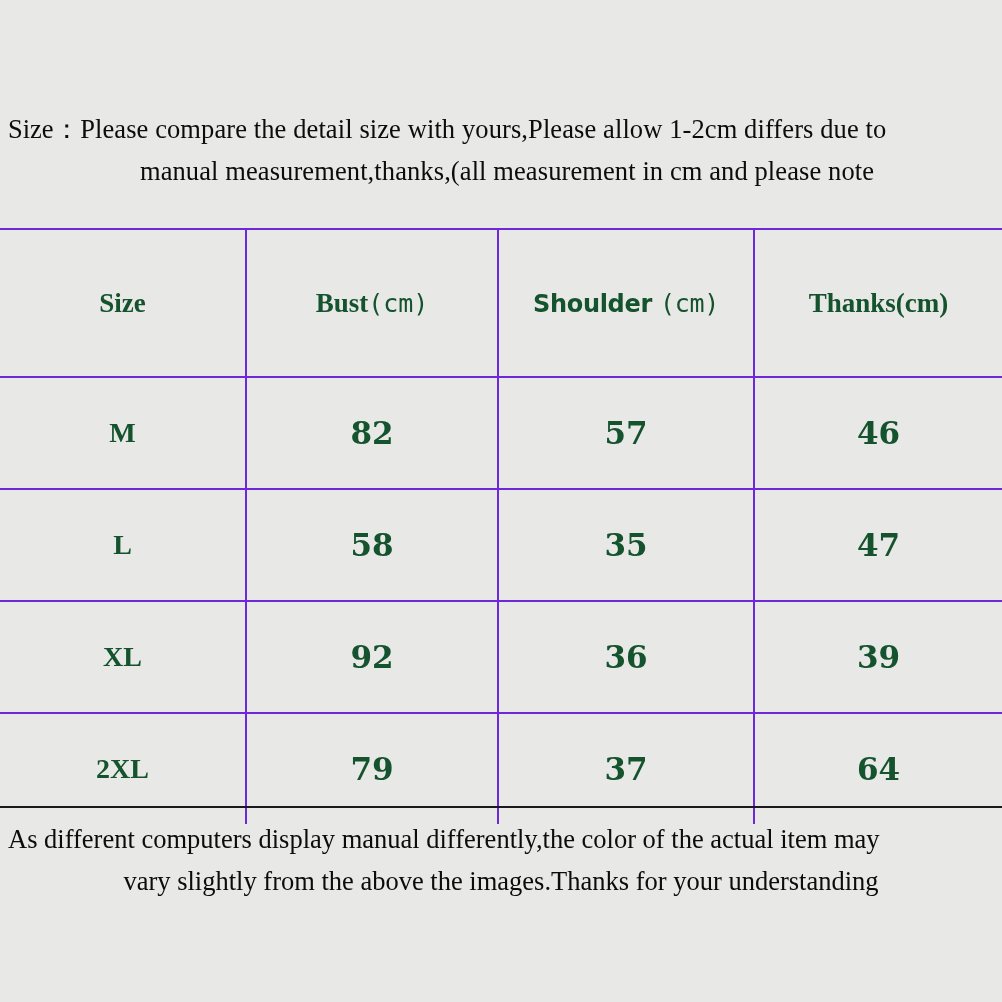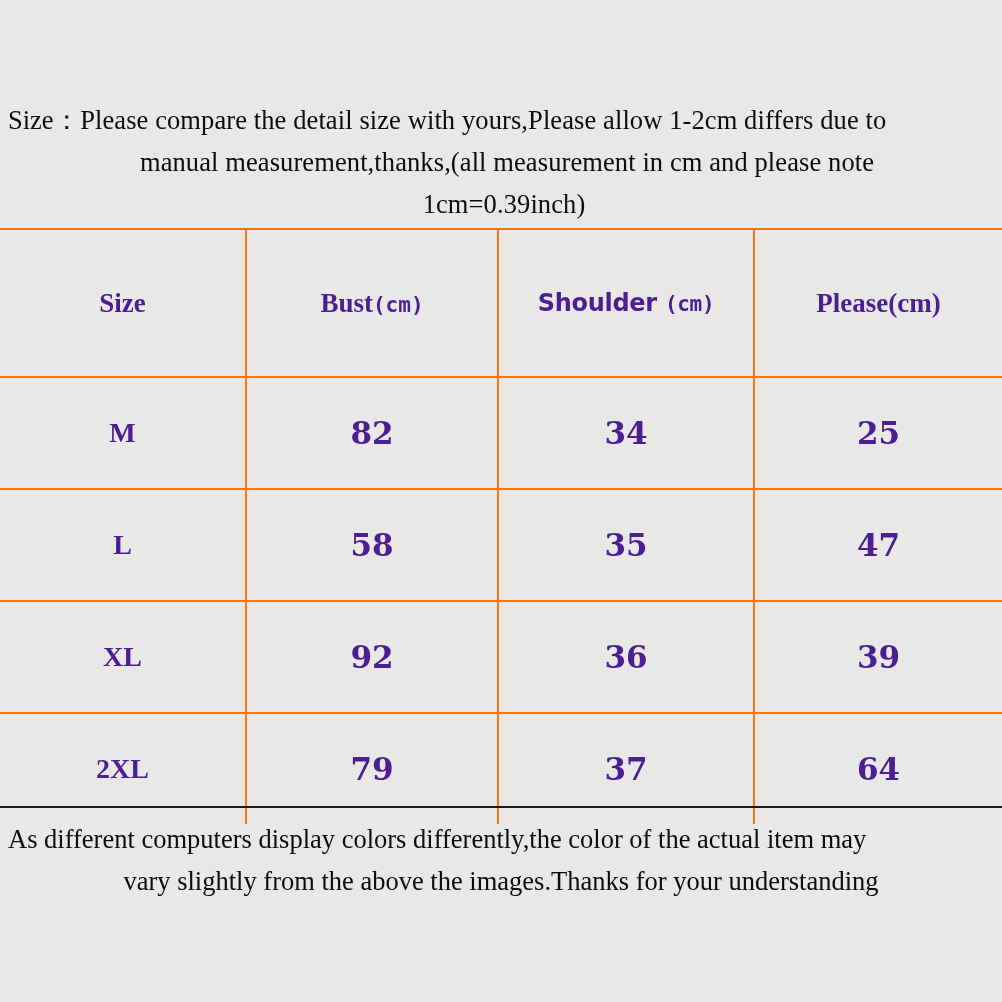--- a/index.html
+++ b/index.html
@@ -16,21 +16,21 @@
   }
   .page {
     position: relative;
     width: 1002px;
     height: 1002px;
     box-sizing: border-box;
     background: #e8e8e6;
   }
   .intro {
     position: absolute;
-    top: 99px;
+    top: 108px;
     left: 0;
     width: 1002px;
     text-align: center;
     font-size: 26.5px;
     line-height: 42px;
     letter-spacing: 0.1px;
   }
   .intro .line1 {
     text-align: left;
     padding-left: 8px;
@@ -49,35 +49,35 @@
   table.size-table {
     position: absolute;
     top: 228px;
     left: 0px;
     width: 1002px;
     border-collapse: collapse;
     table-layout: fixed;
   }
   table.size-table td,
   table.size-table th {
-    border: 2px solid #f97316;
+    border: 2px solid #6d28d9;
     text-align: center;
     vertical-align: middle;
     font-weight: bold;
-    color: #4c1d95;
+    color: #14532d;
   }
   table.size-table th {
     height: 144px;
     font-size: 27px;
     font-family: "Liberation Serif", serif;
   }
   table.size-table th .unit {
-    font-size: 21px;
+    font-size: 25px;
     font-family: "DejaVu Sans Mono", monospace;
-    font-weight: bold;
+    font-weight: normal;
   }
   table.size-table th.shoulder-head {
     font-family: "DejaVu Sans", sans-serif;
     font-size: 24px;
     letter-spacing: -0.3px;
   }
   table.size-table td {
     height: 108px;
     font-size: 27px;
   }
@@ -126,44 +126,43 @@
   }
 </style>
 </head>
 <body>
 
 <div class="page">
 
   <div class="intro">
     <div class="line1"><span class="size-label">Size：</span><span>Please compare the detail size with yours,Please allow 1-2cm differs due to</span></div>
     <div class="line2">manual measurement,thanks,(all measurement in cm and please note</div>
-    <div class="line3">1cm=0.39inch)</div>
   </div>
 
   <table class="size-table">
     <colgroup>
       <col class="c1">
         <col class="c2">
         <col class="c3">
         <col class="c4">
     </colgroup>
     <thead>
       <tr>
         <th>Size</th>
         <th><span>Bust</span><span class="unit">(cm)</span></th>
         <th class="shoulder-head"><span>Shoulder </span><span class="unit">(cm)</span></th>
-        <th>Please(cm)</th>
+        <th>Thanks(cm)</th>
       </tr>
     </thead>
     <tbody>
       <tr>
         <td class="sz">M</td>
         <td class="num">82</td>
-        <td class="num">34</td>
-        <td class="num">25</td>
+        <td class="num">57</td>
+        <td class="num">46</td>
       </tr>
       <tr>
         <td class="sz">L</td>
         <td class="num">58</td>
         <td class="num">35</td>
         <td class="num">47</td>
       </tr>
       <tr>
         <td class="sz">XL</td>
         <td class="num">92</td>
@@ -173,17 +172,17 @@
       <tr>
         <td class="sz">2XL</td>
         <td class="num">79</td>
         <td class="num">37</td>
         <td class="num">64</td>
       </tr>
     </tbody>
   </table>
 
   <div class="footer">
-    <div class="fline1">As different computers display colors differently,the color of the actual item may</div>
+    <div class="fline1">As different computers display manual differently,the color of the actual item may</div>
     <div class="fline2">vary slightly from the above the images.Thanks for your understanding</div>
   </div>
 
 </div>
 
 </body></html>

